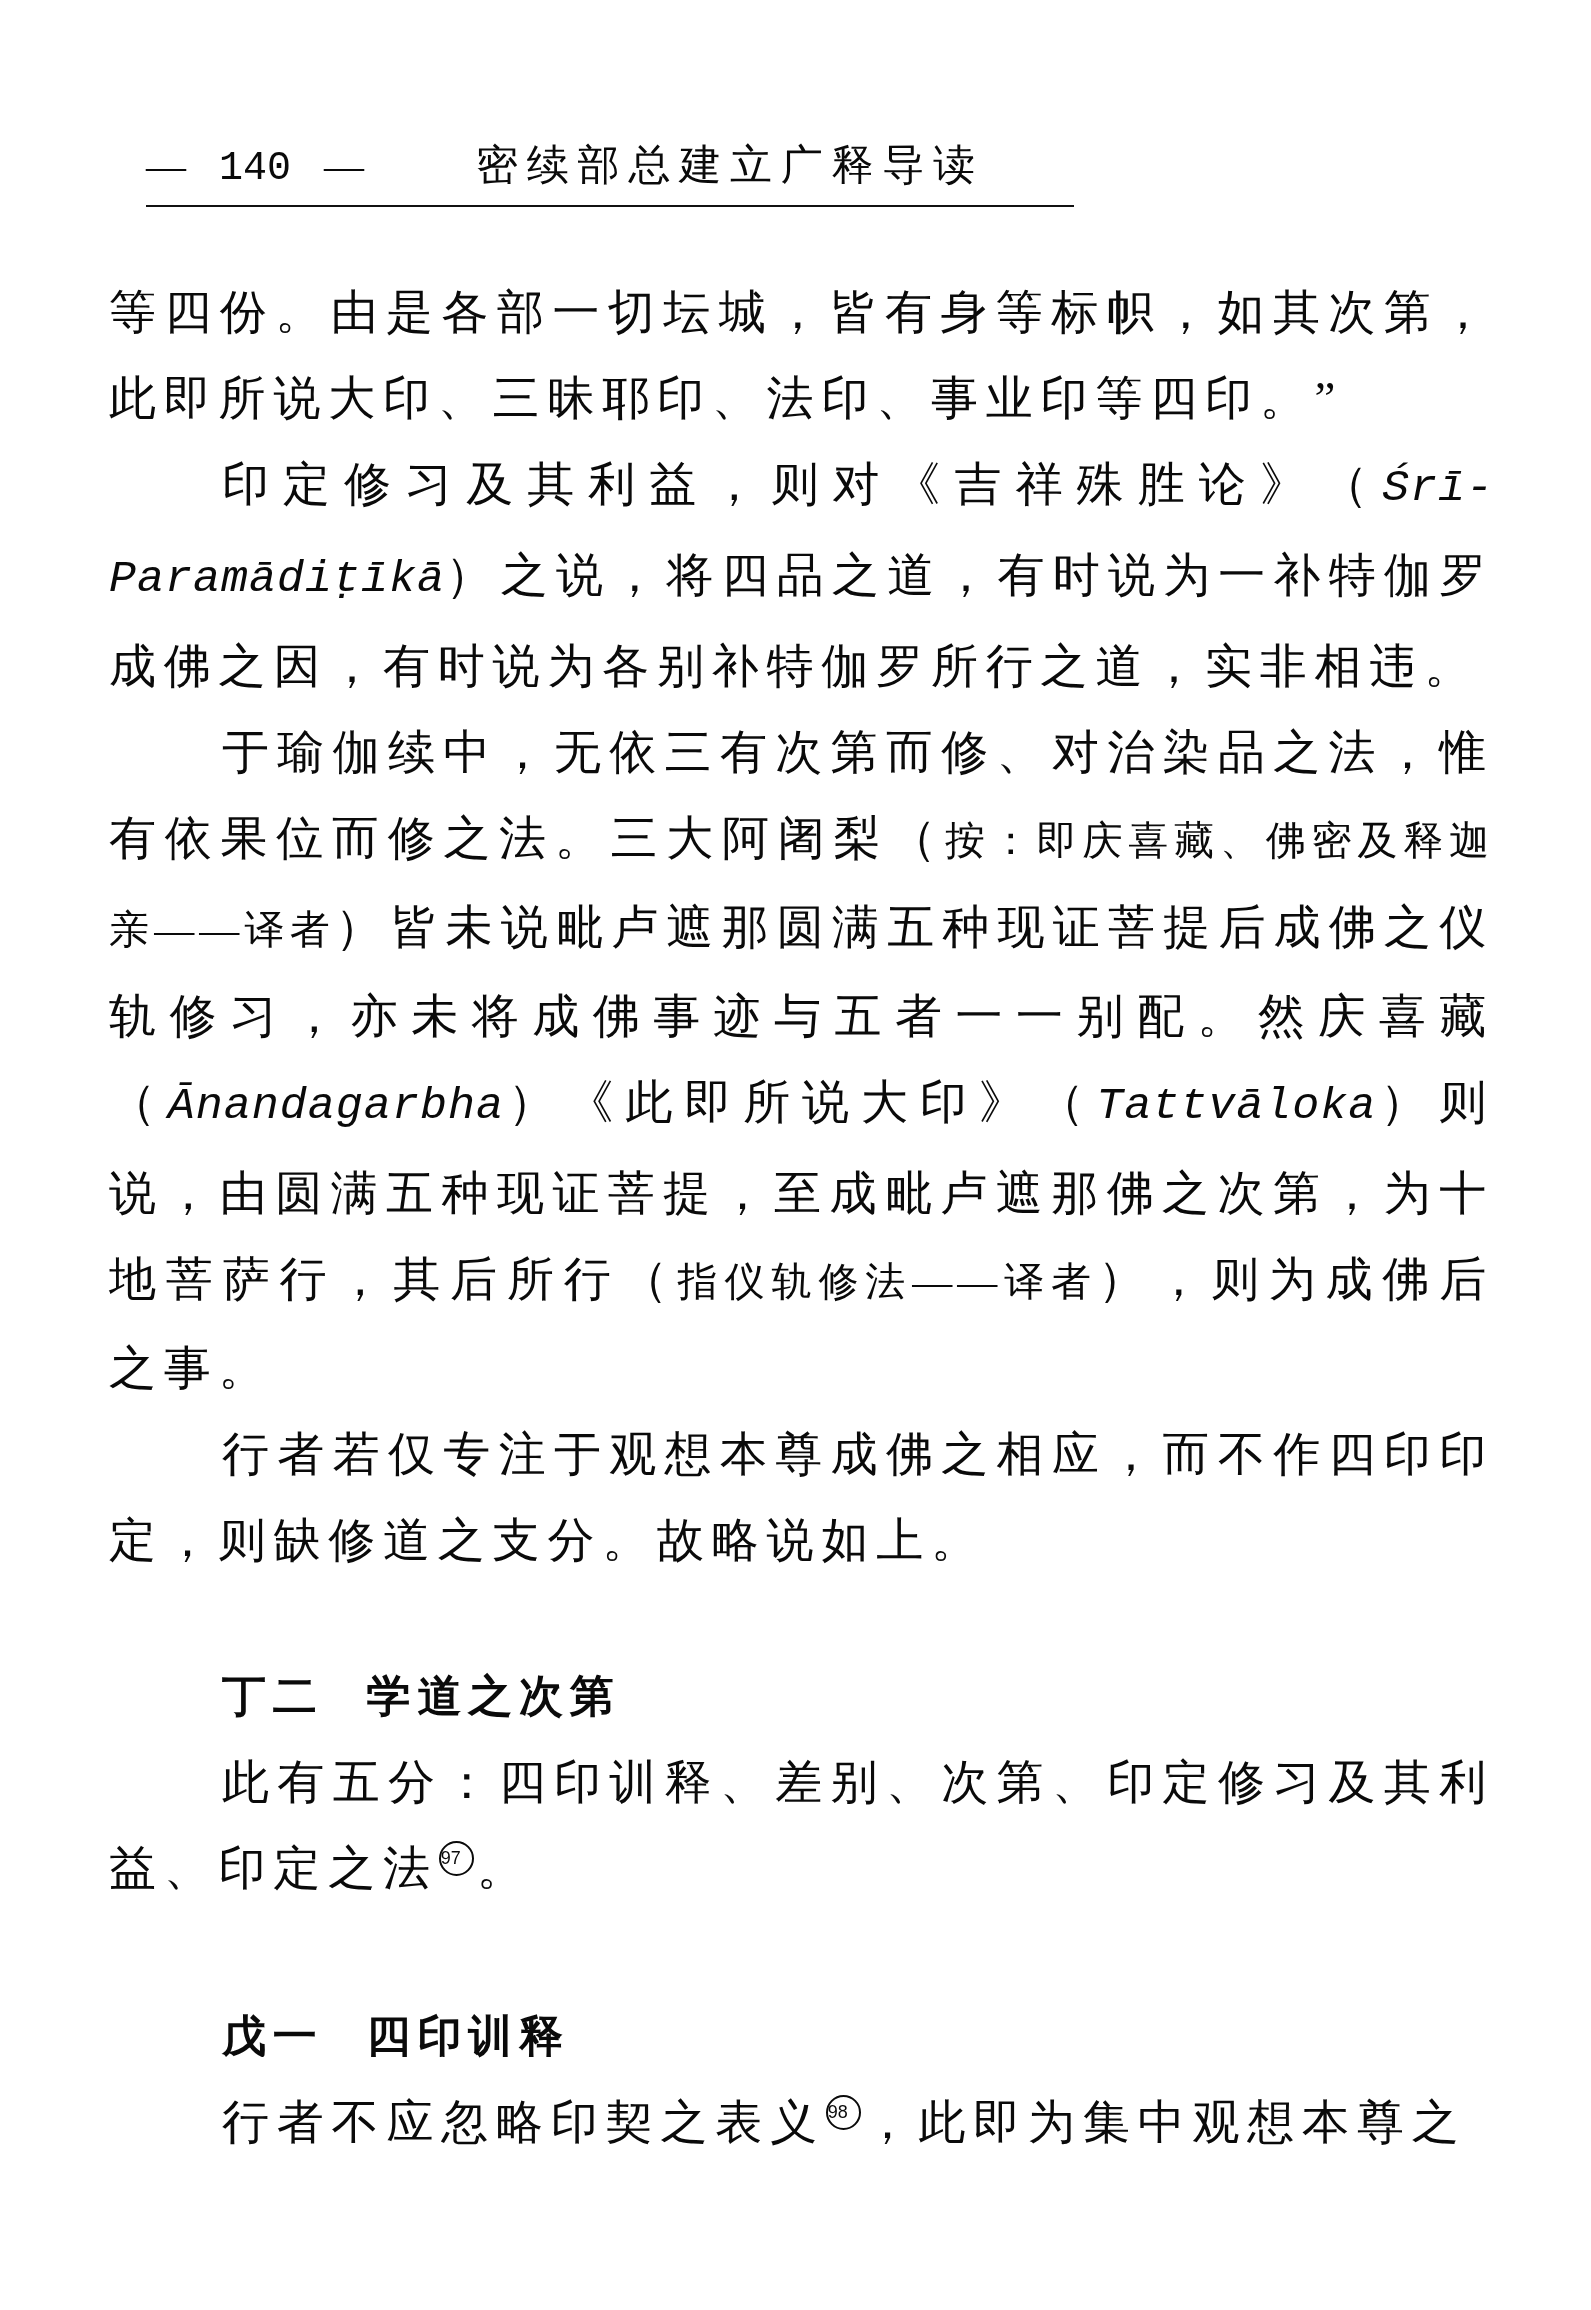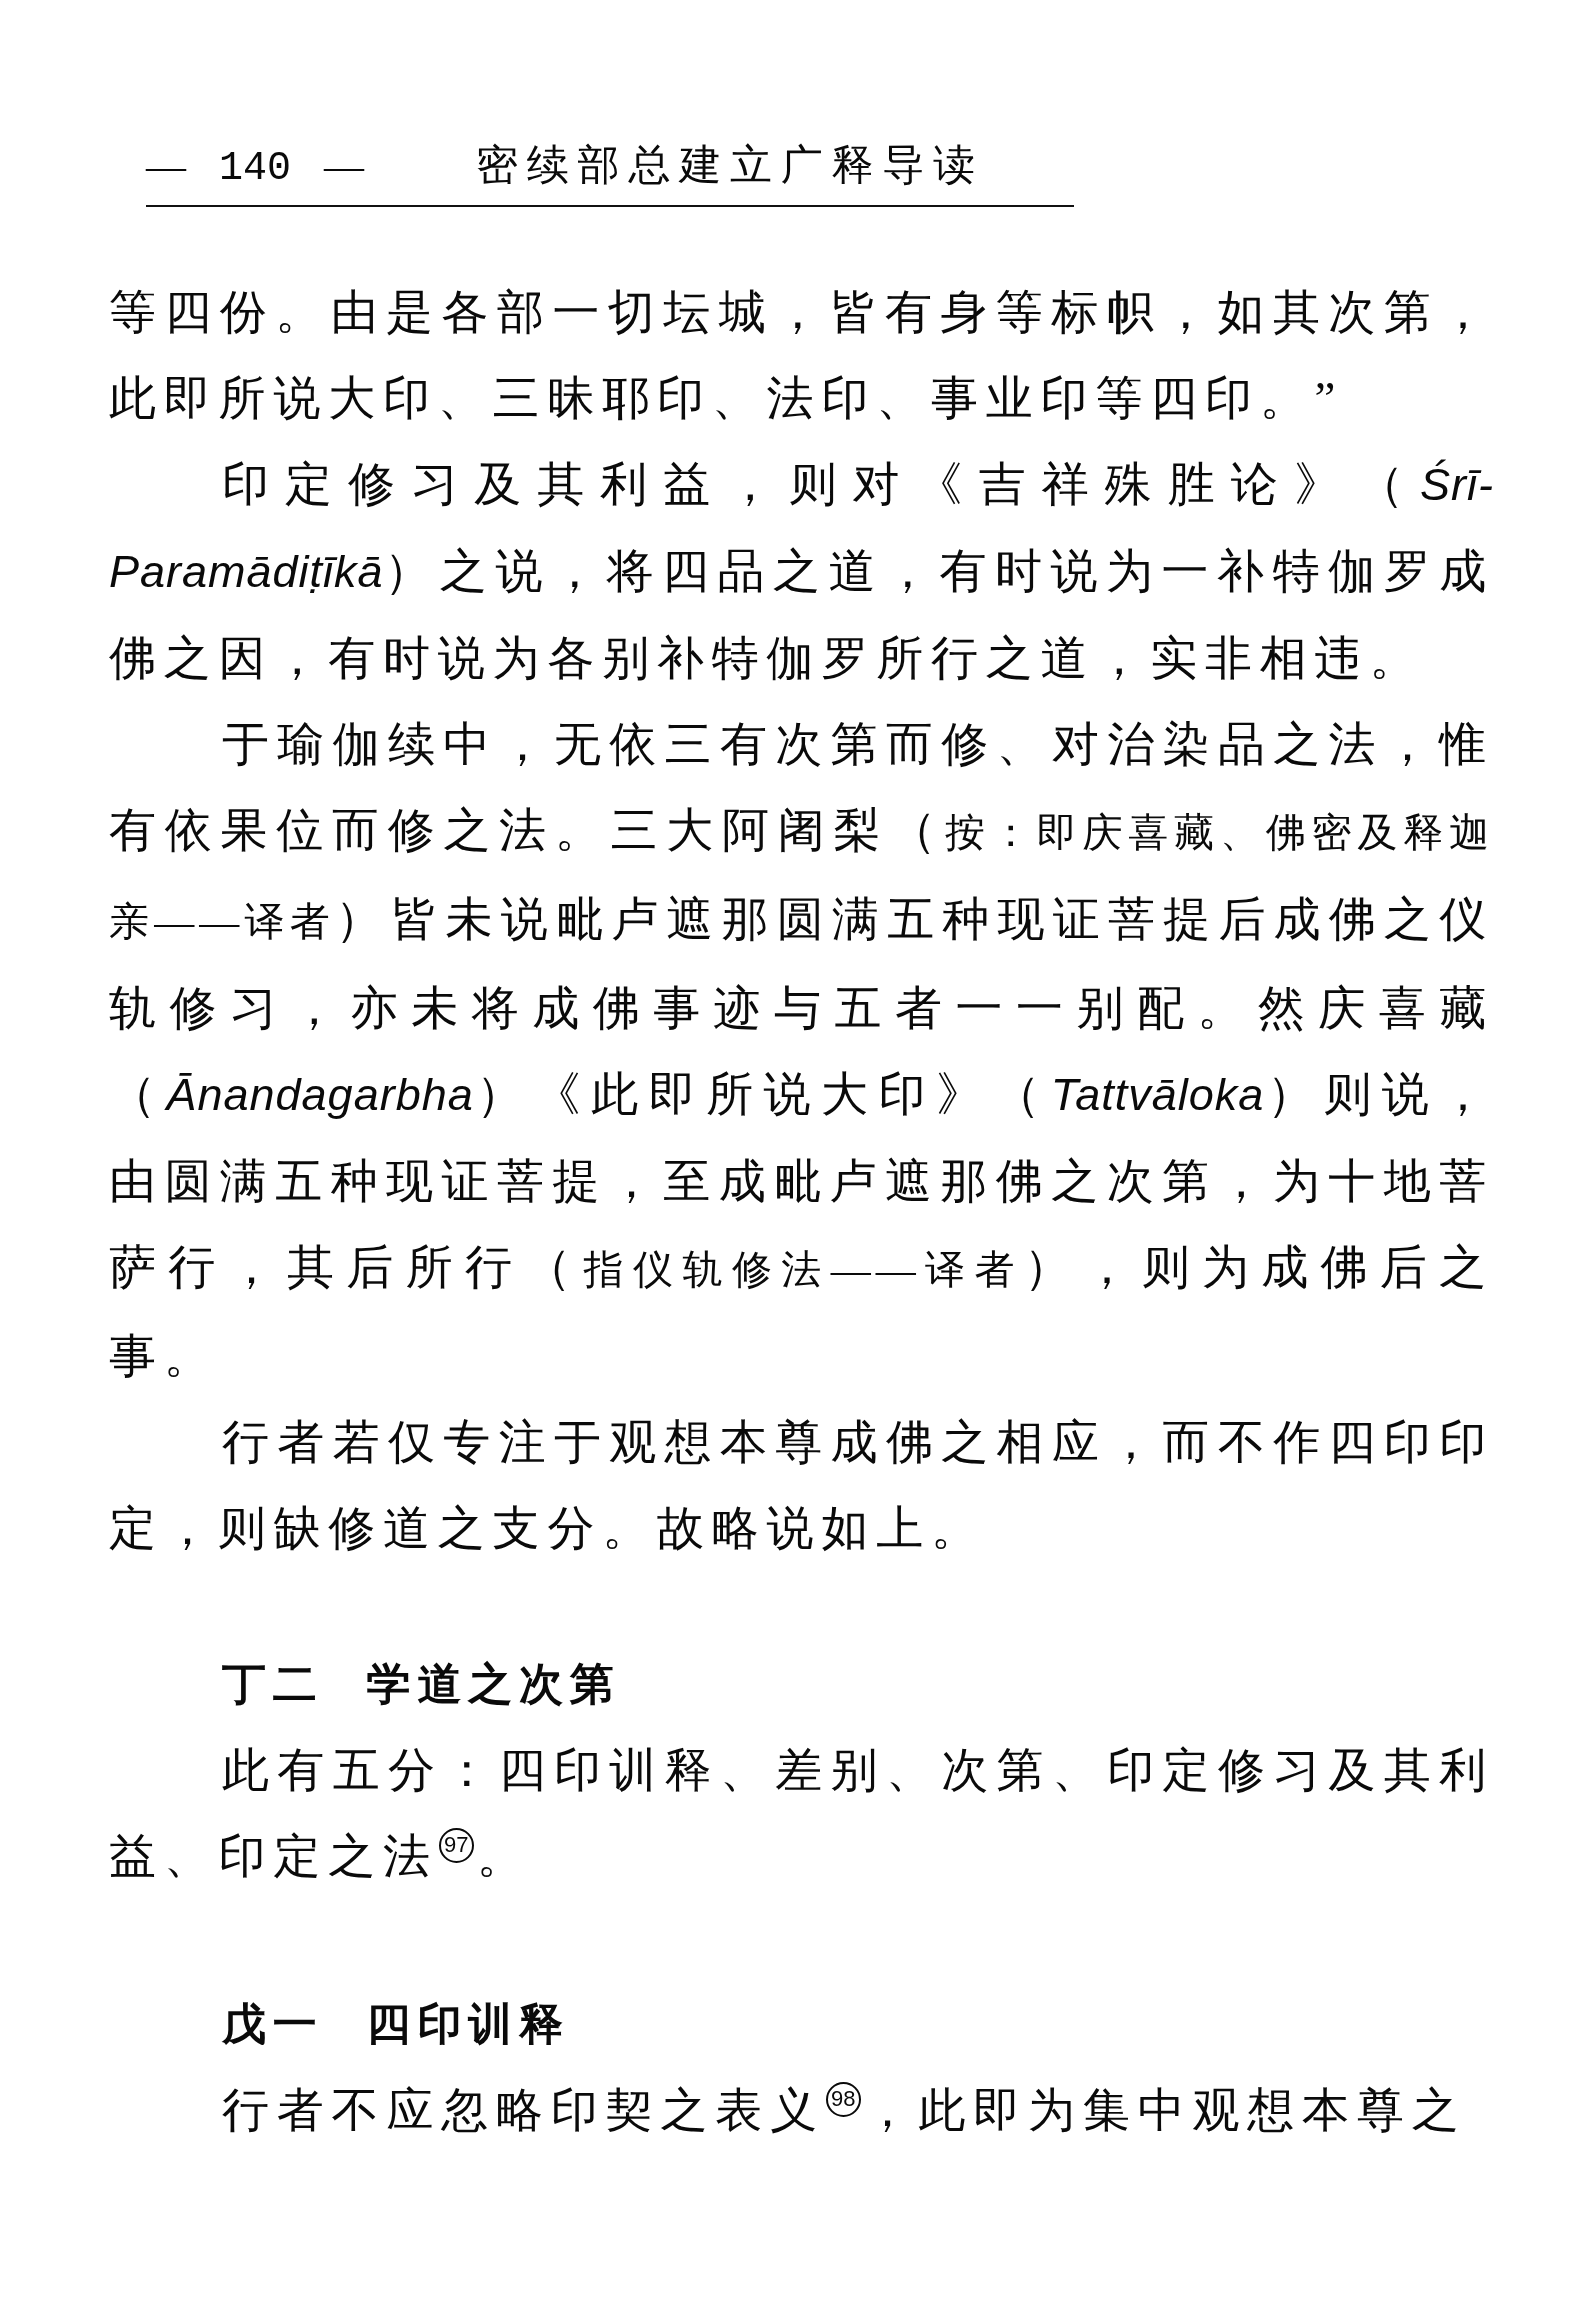--- a/index.html
+++ b/index.html
@@ -48,35 +48,34 @@
     text-align: justify;
     text-justify: inter-character;
     width: 1385px;
   }
   .para { text-indent: 0; }
   .para.indent { text-indent: 113px; }
   .latin {
     font-style: italic;
     letter-spacing: 1px;
     font-size: 45px;
-    font-family: Liberation Sans, sans-serif;
+    font-family: Liberation Mono, monospace;
   }
   .annot {
     font-size: 40px;
     letter-spacing: 4.9px;
   }
   .fnref {
     display: inline-block;
     width: 35px;
     height: 35px;
     border: 2.9px solid #0a0a0a;
     border-radius: 50%;
-    font-size: 22px;
+    font-size: 18px;
     line-height: 30px;
-    text-align: center;
     letter-spacing: 0;
     text-indent: 0;
     vertical-align: 19.5px;
     font-family: "Liberation Sans", "DejaVu Sans", sans-serif;
     margin: 0 2.9px 0 1px;
   }
   
   .section-heading {
     margin-top: 70px;
     margin-left: 113px;

